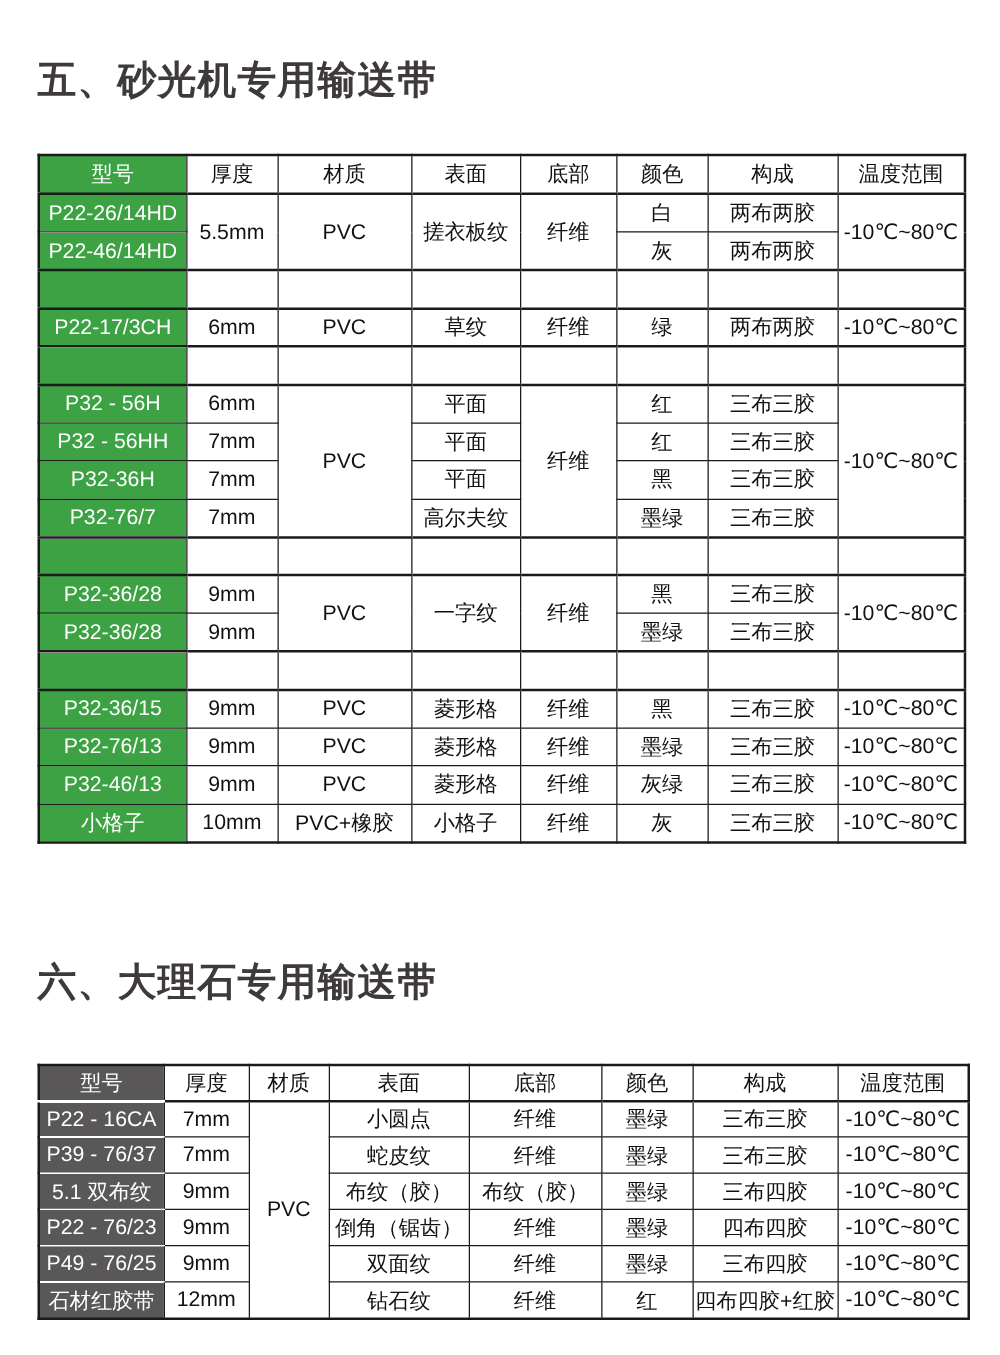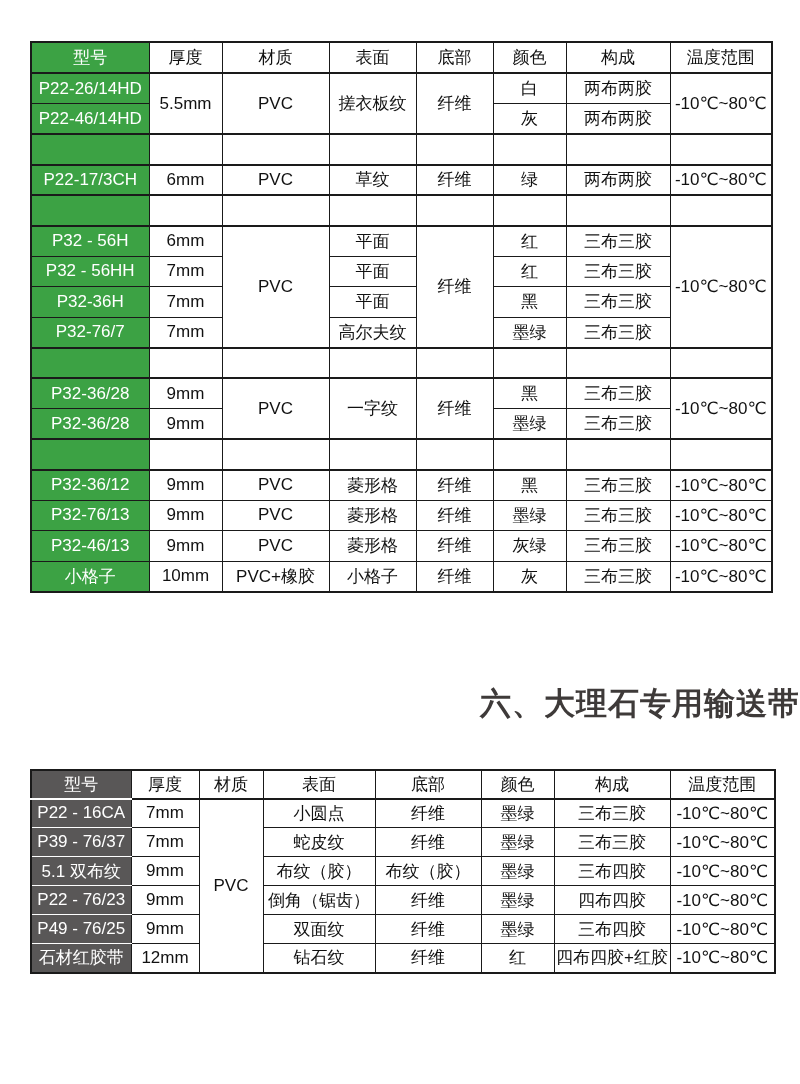--- a/index.html
+++ b/index.html
@@ -10,21 +10,21 @@
   }
   *{box-sizing:border-box;}
   html,body{margin:0;padding:0;}
   body{background:#ffffff;font-family:"Liberation Sans","DejaVu Sans",sans-serif;}
   .page{width:800px;height:1084px;background:#ffffff;overflow:hidden;}
   .section-title{
     font-size:31px;font-weight:700;color:var(--title);
     letter-spacing:1px;line-height:1.2;margin:0 0 0 30px;
   }
   #title-1{padding-top:45px;}
-  #title-2{margin-top:92px;text-align:right;}
+  #title-2{margin-top:92px;}
   table.spec{
     border-collapse:collapse;table-layout:fixed;
     margin-left:30px;border:2px solid var(--border);
     empty-cells:show;
   }
   #table-1{margin-top:41px;}
   #table-2{margin-top:47px;}
   th,td{
     border:1px solid var(--border);
     text-align:center;vertical-align:middle;
@@ -41,20 +41,21 @@
   .dark td.model{border-top-color:#ffffff;border-bottom-color:#ffffff;}
   .dark th.model{border-bottom:2px solid #ffffff;}
   tr.spacer td{border-top-width:2px;border-bottom-width:2px;}
 </style>
 </head>
 <body>
 
 <div class="page">
 
   <div class="section">
+    <div class="section-title" id="title-1">五、砂光机专用输送带</div>
     <table class="spec green" id="table-1">
         <colgroup>
           <col style="width: 118px;">
           <col style="width: 73px;">
           <col style="width: 107px;">
           <col style="width: 87px;">
           <col style="width: 77px;">
           <col style="width: 73px;">
           <col style="width: 104px;">
           <col style="width: 102px;">
@@ -178,21 +179,21 @@
             <td class="model"></td>
             <td></td>
             <td></td>
             <td></td>
             <td></td>
             <td></td>
             <td></td>
             <td></td>
           </tr>
           <tr>
-            <td class="model">P32-36/12</td>
+            <td class="model">P32-36/15</td>
             <td>9mm</td>
             <td>PVC</td>
             <td>菱形格</td>
             <td>纤维</td>
             <td>黑</td>
             <td>三布三胶</td>
             <td>-10℃~80℃</td>
           </tr>
           <tr>
             <td class="model">P32-76/13</td>

